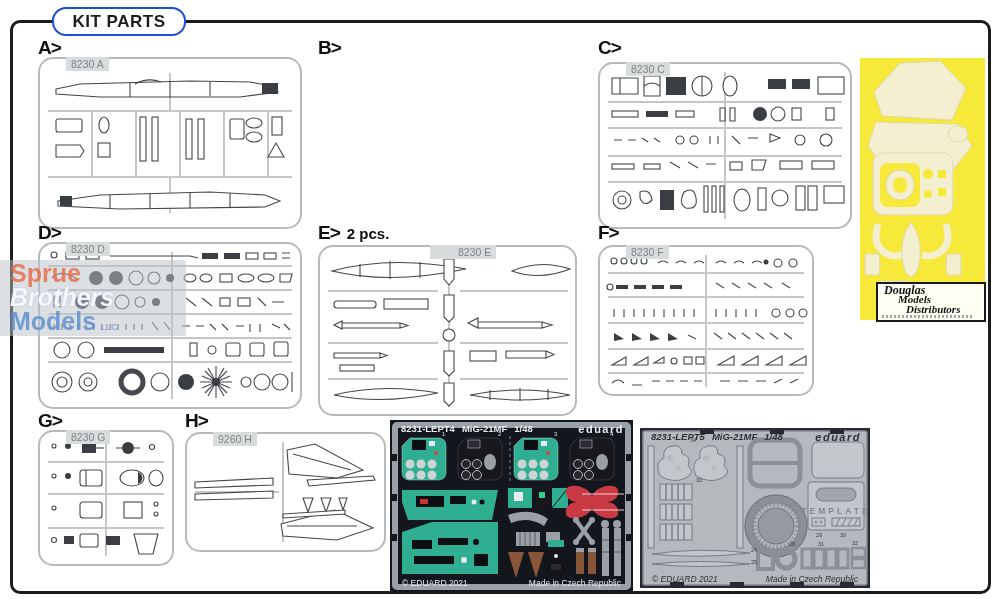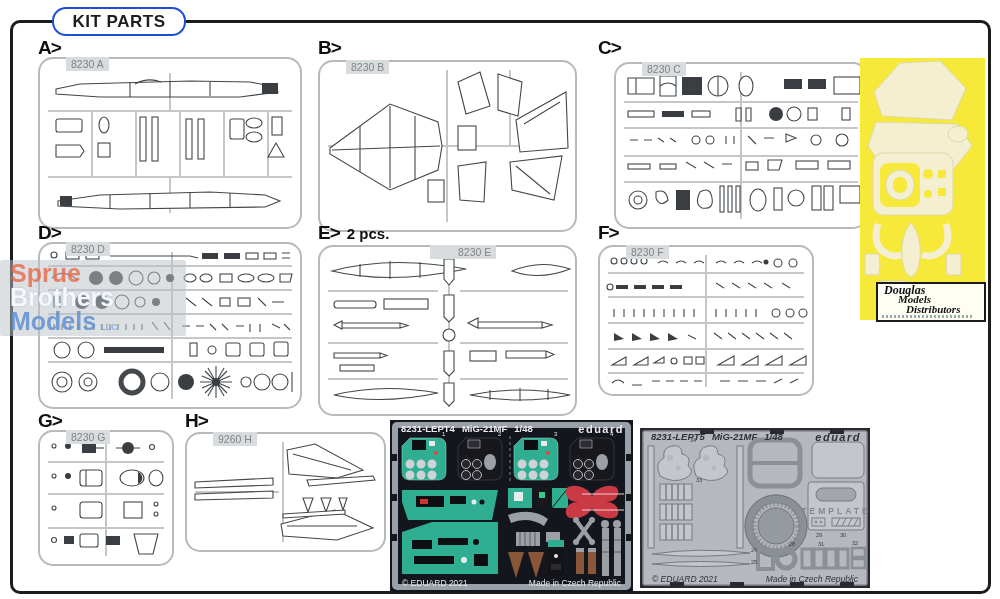--- a/index.html
+++ b/index.html
@@ -39,21 +39,21 @@
        font-family:"Liberation Sans",sans-serif;}
   .f-steel{fill:#c3c6ca;stroke:#777c83;stroke-width:1;}
   
   .mask{position:absolute;z-index:2;}
   .cream{fill:var(--mask-cream,#f3efd0);stroke:#ded9a8;stroke-width:1;}
   
   .wm-sb{position:absolute;left:0px;top:260px;width:186px;height:76px;z-index:6;
          background:rgba(188,194,200,.5);border-radius:2px;padding:1px 0 0 10px;box-sizing:border-box;}
   .wm-sb .w1{font-size:25px;line-height:24px;font-weight:800;color:rgba(230,106,76,.82);}
   .wm-sb .w2{font-size:25px;line-height:24px;font-weight:800;color:rgba(248,250,253,.95);
-             text-shadow:0 0 2px rgba(120,150,190,.45);}
+             text-shadow:0 0 2px rgba(120,150,190,.45);font-style:italic;}
   .wm-sb .w3{font-size:25px;line-height:24px;font-weight:800;color:rgba(95,143,208,.85);}
   .wm-sb .llc{font-size:9px;font-weight:bold;color:rgba(125,160,215,.8);margin-left:4px;}
   .wm-dg{position:absolute;left:876px;top:282px;width:110px;height:40px;z-index:7;
          background:rgba(255,255,255,.94);border:2px solid #1b1b1b;box-sizing:border-box;
          font-family:"Liberation Serif",serif;font-style:italic;font-weight:bold;color:#111;
          padding:1px 4px;}
   .wm-dg .d1{font-size:12px;line-height:10px;margin-left:2px;}
   .wm-dg .d2{font-size:11px;line-height:9px;margin-left:16px;}
   .wm-dg .d3{font-size:11px;line-height:10px;margin-left:24px;}
   .wm-dg .tagline{margin-top:1px;height:3px;width:92%;
@@ -94,44 +94,27 @@
         <path class="lnf" d="M228,98 l8,-14 l8,14 z"></path>
         <rect class="lnf" x="232" y="58" width="10" height="18"></rect>
       </svg>
     </div>
   </div>
 
   <div class="section" style="left:318px;top:37px;">
     <div class="sec-head">
       <span class="letter">B&gt;</span>
     </div>
-    <div class="sbox" style="width:255px;height:168px;margin-top:3px;">
-      <span class="tag">8230 B</span>
-      <svg viewBox="0 0 255 168">
-        <path class="run" d="M127,8 V160 M8,84 H127 M127,84 H248 M190,8 V84"></path>
-        <path class="lnf" d="M10,86 L70,42 L118,60 L122,84 L118,108 L70,128 L10,92 Z"></path>
-        <path class="ln" d="M12,88 L120,84 M40,64 V110 M70,44 V126 M95,54 V118"></path>
-        <rect class="lnf" x="108" y="118" width="16" height="22"></rect>
-        <path class="lnf" d="M138,20 L160,10 L170,44 L146,52 Z"></path>
-        <path class="lnf" d="M178,12 L202,20 L198,54 L178,48 Z"></path>
-        <path class="lnf" d="M196,58 L246,30 L248,86 L200,90 Z"></path>
-        <path class="ln" d="M204,62 L240,40"></path>
-        <path class="lnf" d="M190,100 L242,94 L234,138 L192,128 Z"></path>
-        <path class="ln" d="M196,104 L230,132"></path>
-        <path class="lnf" d="M138,104 L166,100 L164,140 L140,138 Z"></path>
-        <rect class="lnf" x="138" y="64" width="18" height="24"></rect>
-      </svg>
-    </div>
   </div>
 
   <div class="section" style="left:598px;top:37px;">
     <div class="sec-head">
       <span class="letter">C&gt;</span>
     </div>
-    <div class="sbox" style="width:250px;height:163px;margin-top:5px;margin-left:16px;">
+    <div class="sbox" style="width:250px;height:163px;margin-top:5px;">
       <span class="tag">8230 C</span>
       <svg viewBox="0 0 250 163">
         <path class="run" d="M8,38 H242 M8,64 H242 M8,92 H242 M8,118 H242 M125,8 V155"></path>
         <path class="lnf" d="M12,14 h26 v16 h-26 z M20,14 v16"></path>
         <path class="lnf" d="M44,12 h16 v20 h-16 z"></path>
           <path class="ln" d="M44,22 q8,-6 16,0"></path>
         <rect class="dk" x="66" y="13" width="20" height="18"></rect>
         <circle class="lnf" cx="102" cy="22" r="10"></circle>
           <path class="ln" d="M102,12 v20"></path>
         <ellipse class="lnf" cx="130" cy="22" rx="7" ry="10"></ellipse>

